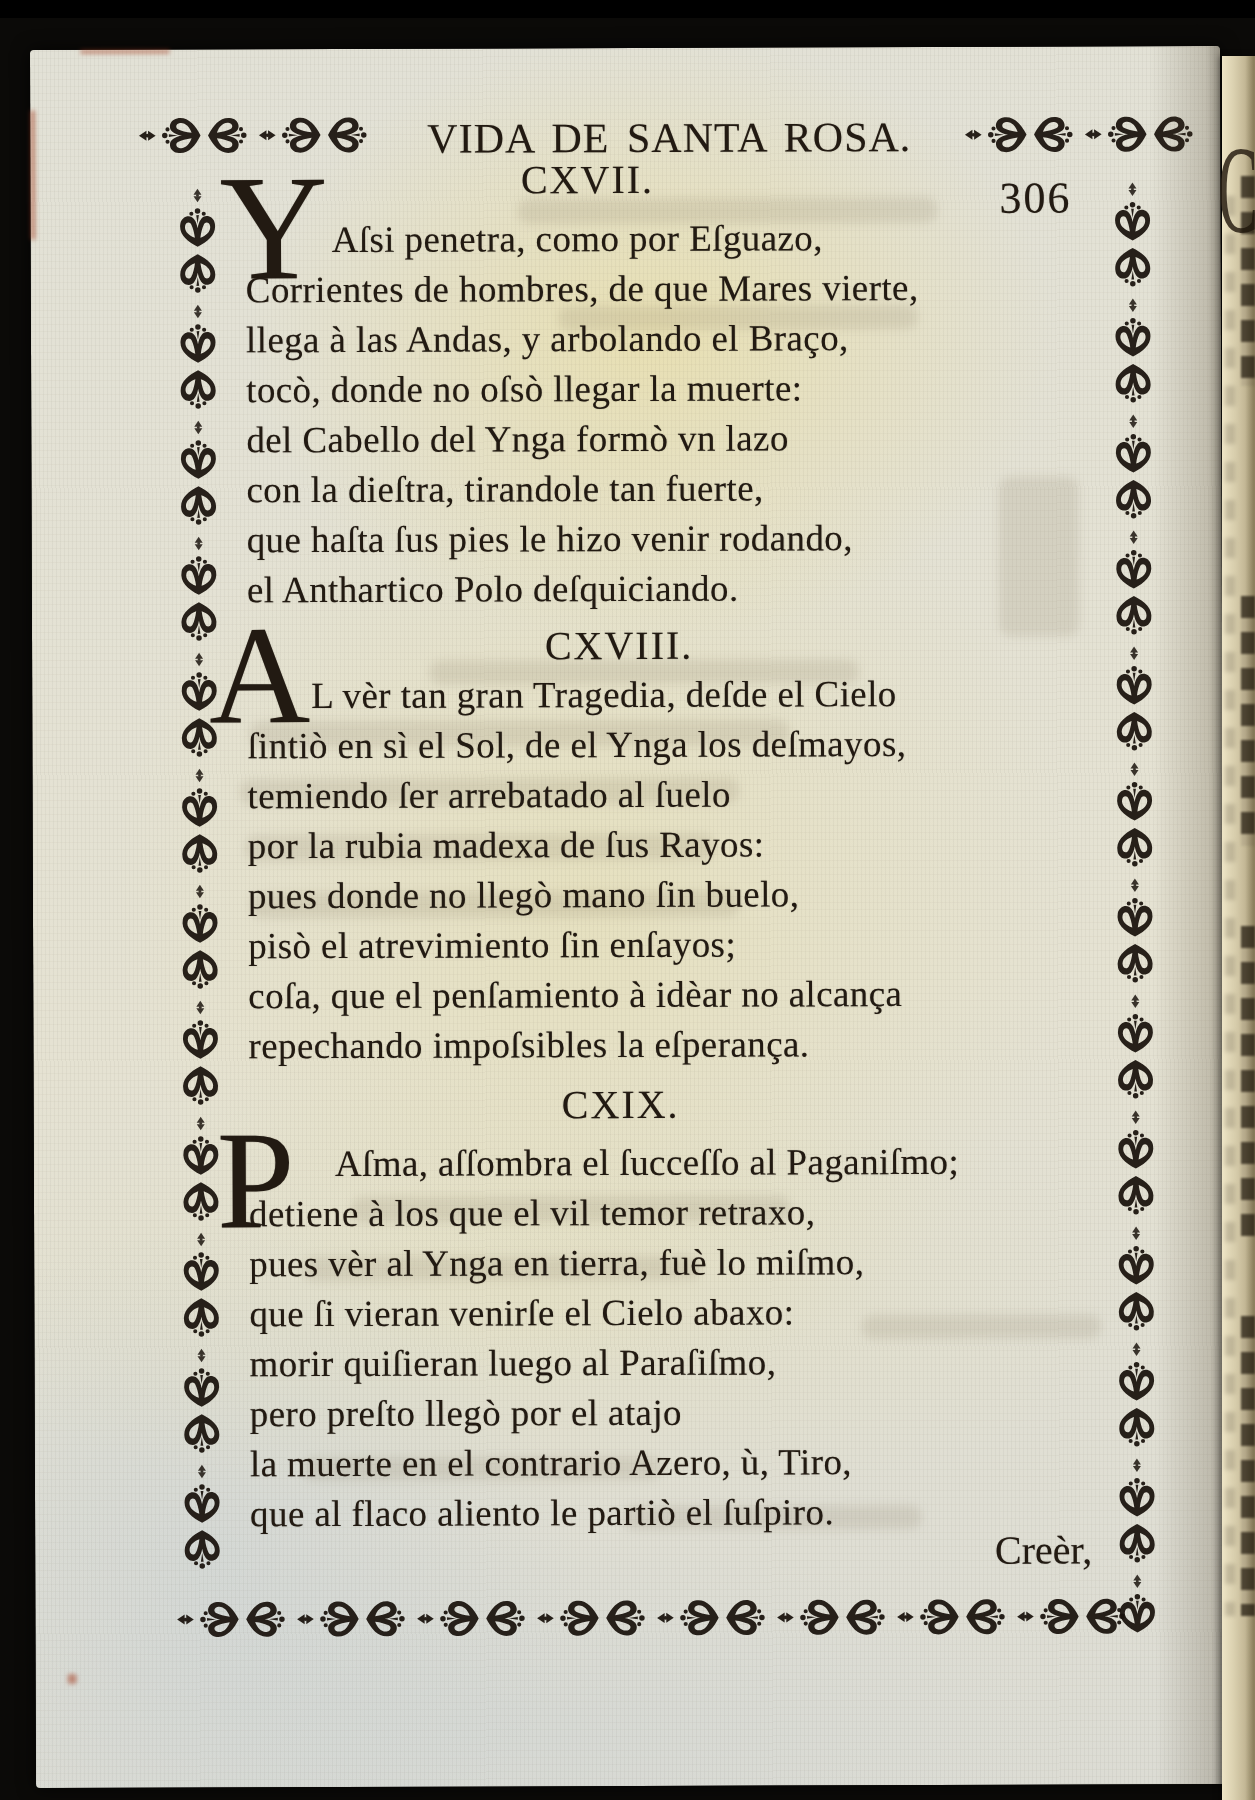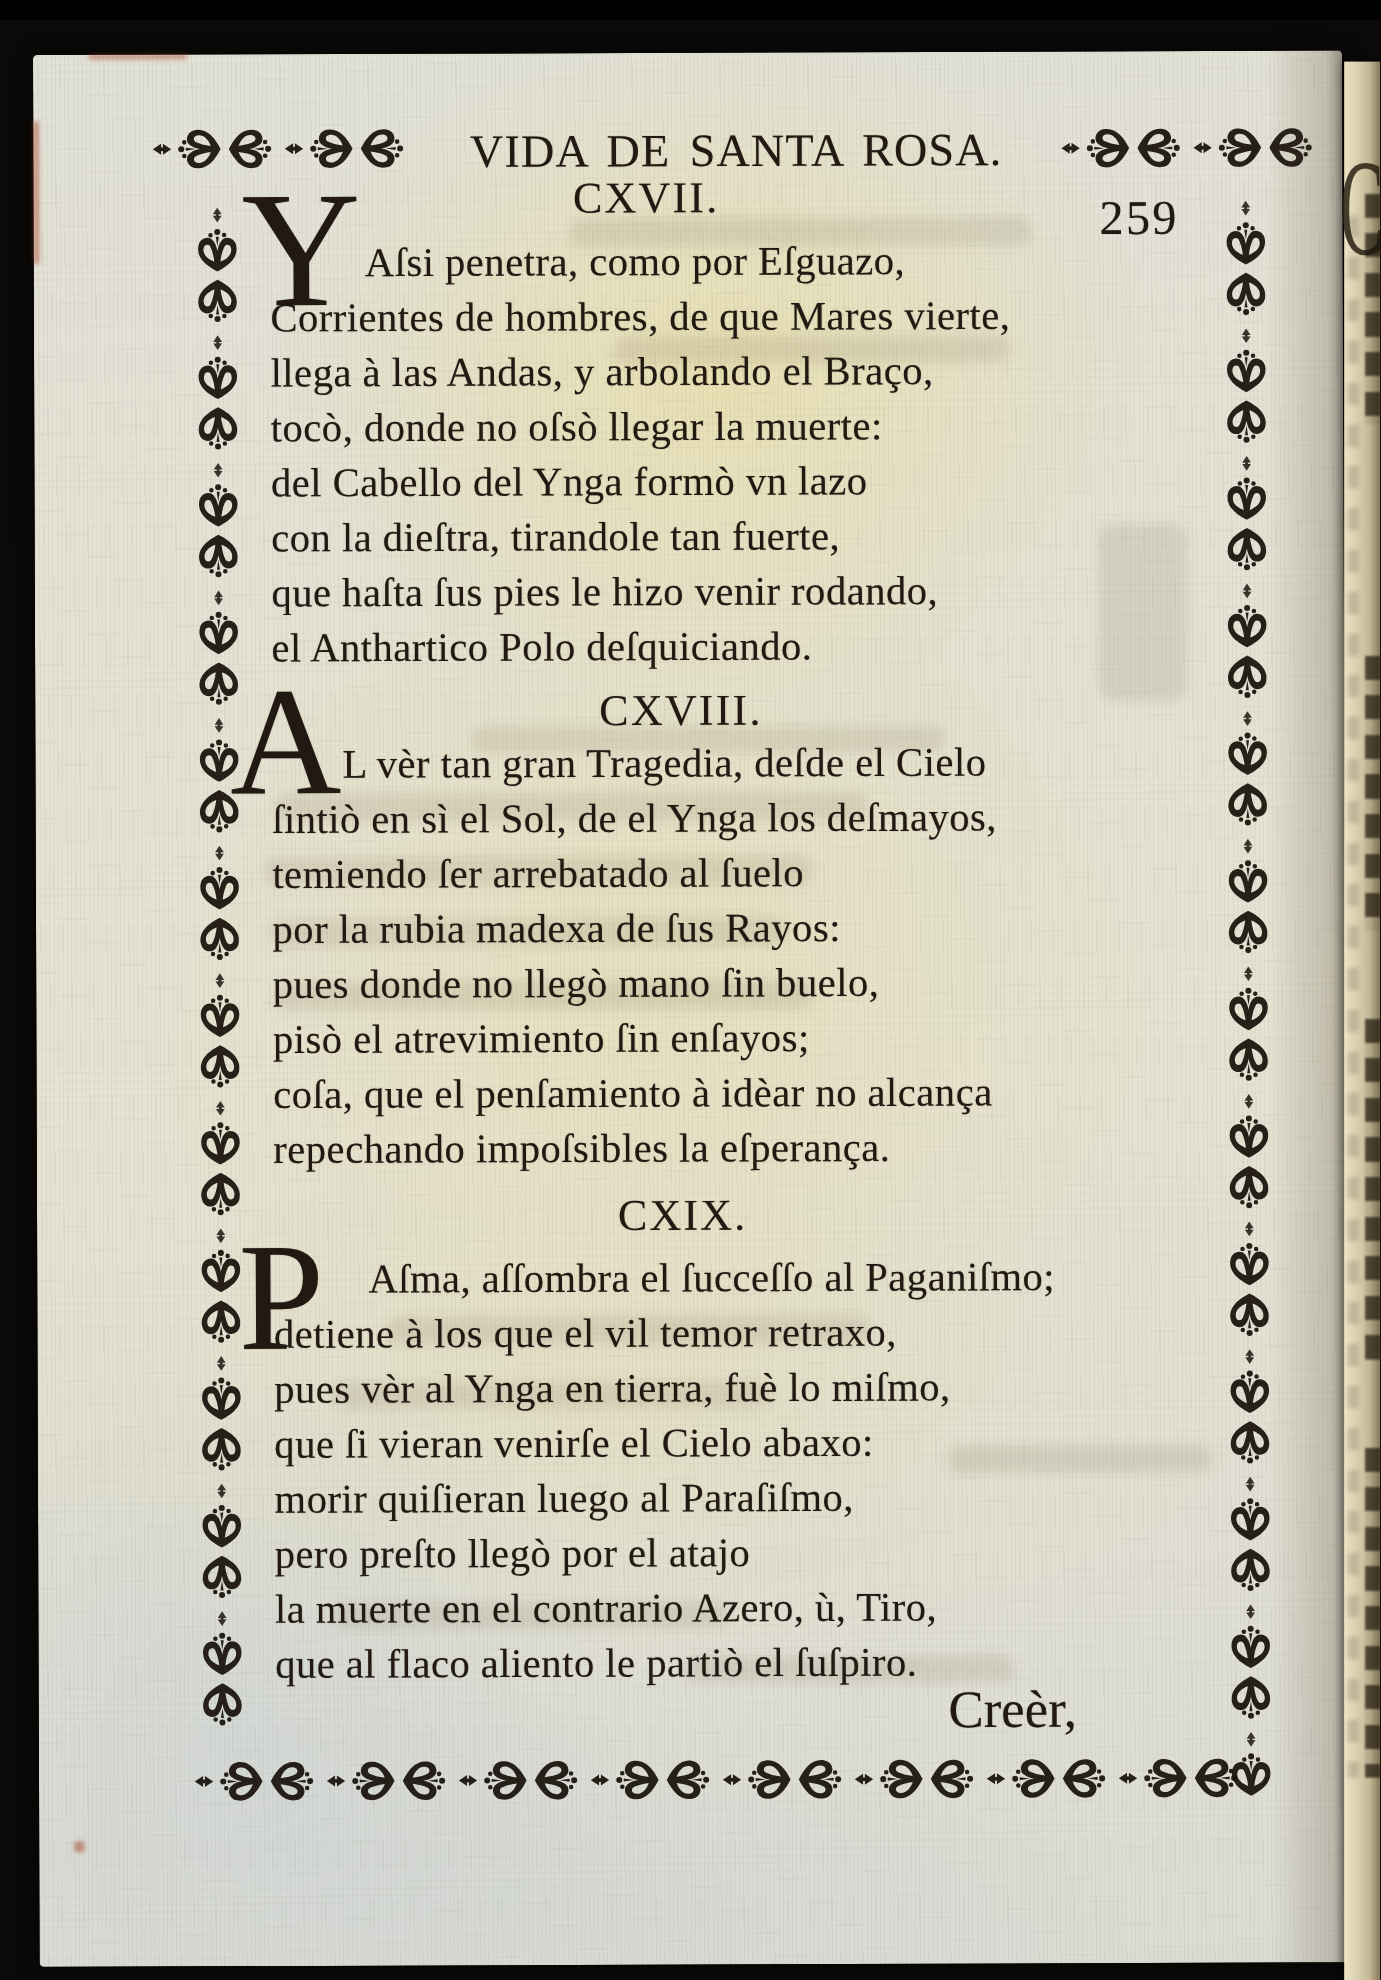--- a/index.html
+++ b/index.html
@@ -29,21 +29,21 @@
   .n1{left:257px;top:108px;} .n2{left:287px;top:574px;} .n3{left:287px;top:1033px;}
   .dropcap{position:absolute;line-height:1;font-weight:normal;}
   .d1{left:189px;top:103px;font-size:150px;}
   .d2{left:177px;top:556px;font-size:140px;}
   .d3{left:183px;top:1061px;font-size:140px;}
   .verse{position:absolute;left:215px;width:900px;font-size:37px;line-height:50px;
          letter-spacing:.4px;white-space:nowrap;}
   .v1{top:166px;} .v2{top:622px;} .v3{top:1090px;}
   .line{height:50px;}
   .ind84{padding-left:86px;} .ind64{padding-left:64px;}
-  .catchword{position:absolute;left:827px;top:1480px;width:230px;font-size:48px;}
+  .catchword{position:absolute;left:827px;top:1480px;width:230px;text-align:right;font-size:40px;}
   
   .orn{position:absolute;color:#19120c;opacity:.93;}
   .orn svg{fill:#19120c;display:block;}
   .orn .u{display:flex;align-items:center;justify-content:center;gap:2px;}
   .orn-col{display:flex;flex-direction:column;gap:8px;overflow:hidden;}
   .orn-col .u{flex-direction:column;}
   .orn-col .f1,.orn-col .f2{width:44px;height:44px;}
   .orn-col .f2{transform:rotate(180deg);}
   .orn-col .sp{width:16px;height:16px;transform:rotate(90deg);opacity:.9;}
   .orn-row{display:flex;flex-direction:row;gap:8px;overflow:hidden;}
@@ -530,21 +530,21 @@
     <div class="ghost" style="left:267px;top:1208px;width:400px;height:24px;"></div>
     <div class="ghost" style="left:827px;top:1268px;width:240px;height:24px;"></div>
     <div class="ghost" style="left:267px;top:1408px;width:360px;height:24px;"></div>
     <div class="ghost" style="left:587px;top:1458px;width:300px;height:24px;"></div>
 
     <div class="stain" style="left:0px;top:60px;width:5px;height:130px;"></div>
     <div class="stain" style="left:50px;top:0px;width:90px;height:4px;"></div>
     <div class="stain" style="left:32px;top:1624px;width:9px;height:10px;"></div>
 
     <div class="title ink">VIDA DE SANTA ROSA.</div>
-    <div class="pagenum ink">259</div>
+    <div class="pagenum ink">306</div>
 
     <div class="snum n1 ink">CXVII.</div>
     <div class="dropcap d1 ink">Y</div>
     <div class="verse v1 ink">
       <div class="line ind84">Aſsi penetra, como por Eſguazo,</div>
       <div class="line">Corrientes de hombres, de que Mares vierte,</div>
       <div class="line">llega à las Andas, y arbolando el Braço,</div>
       <div class="line">tocò, donde no oſsò llegar la muerte:</div>
       <div class="line">del Cabello del Ynga formò vn lazo</div>
       <div class="line">con la dieſtra, tirandole tan fuerte,</div>

